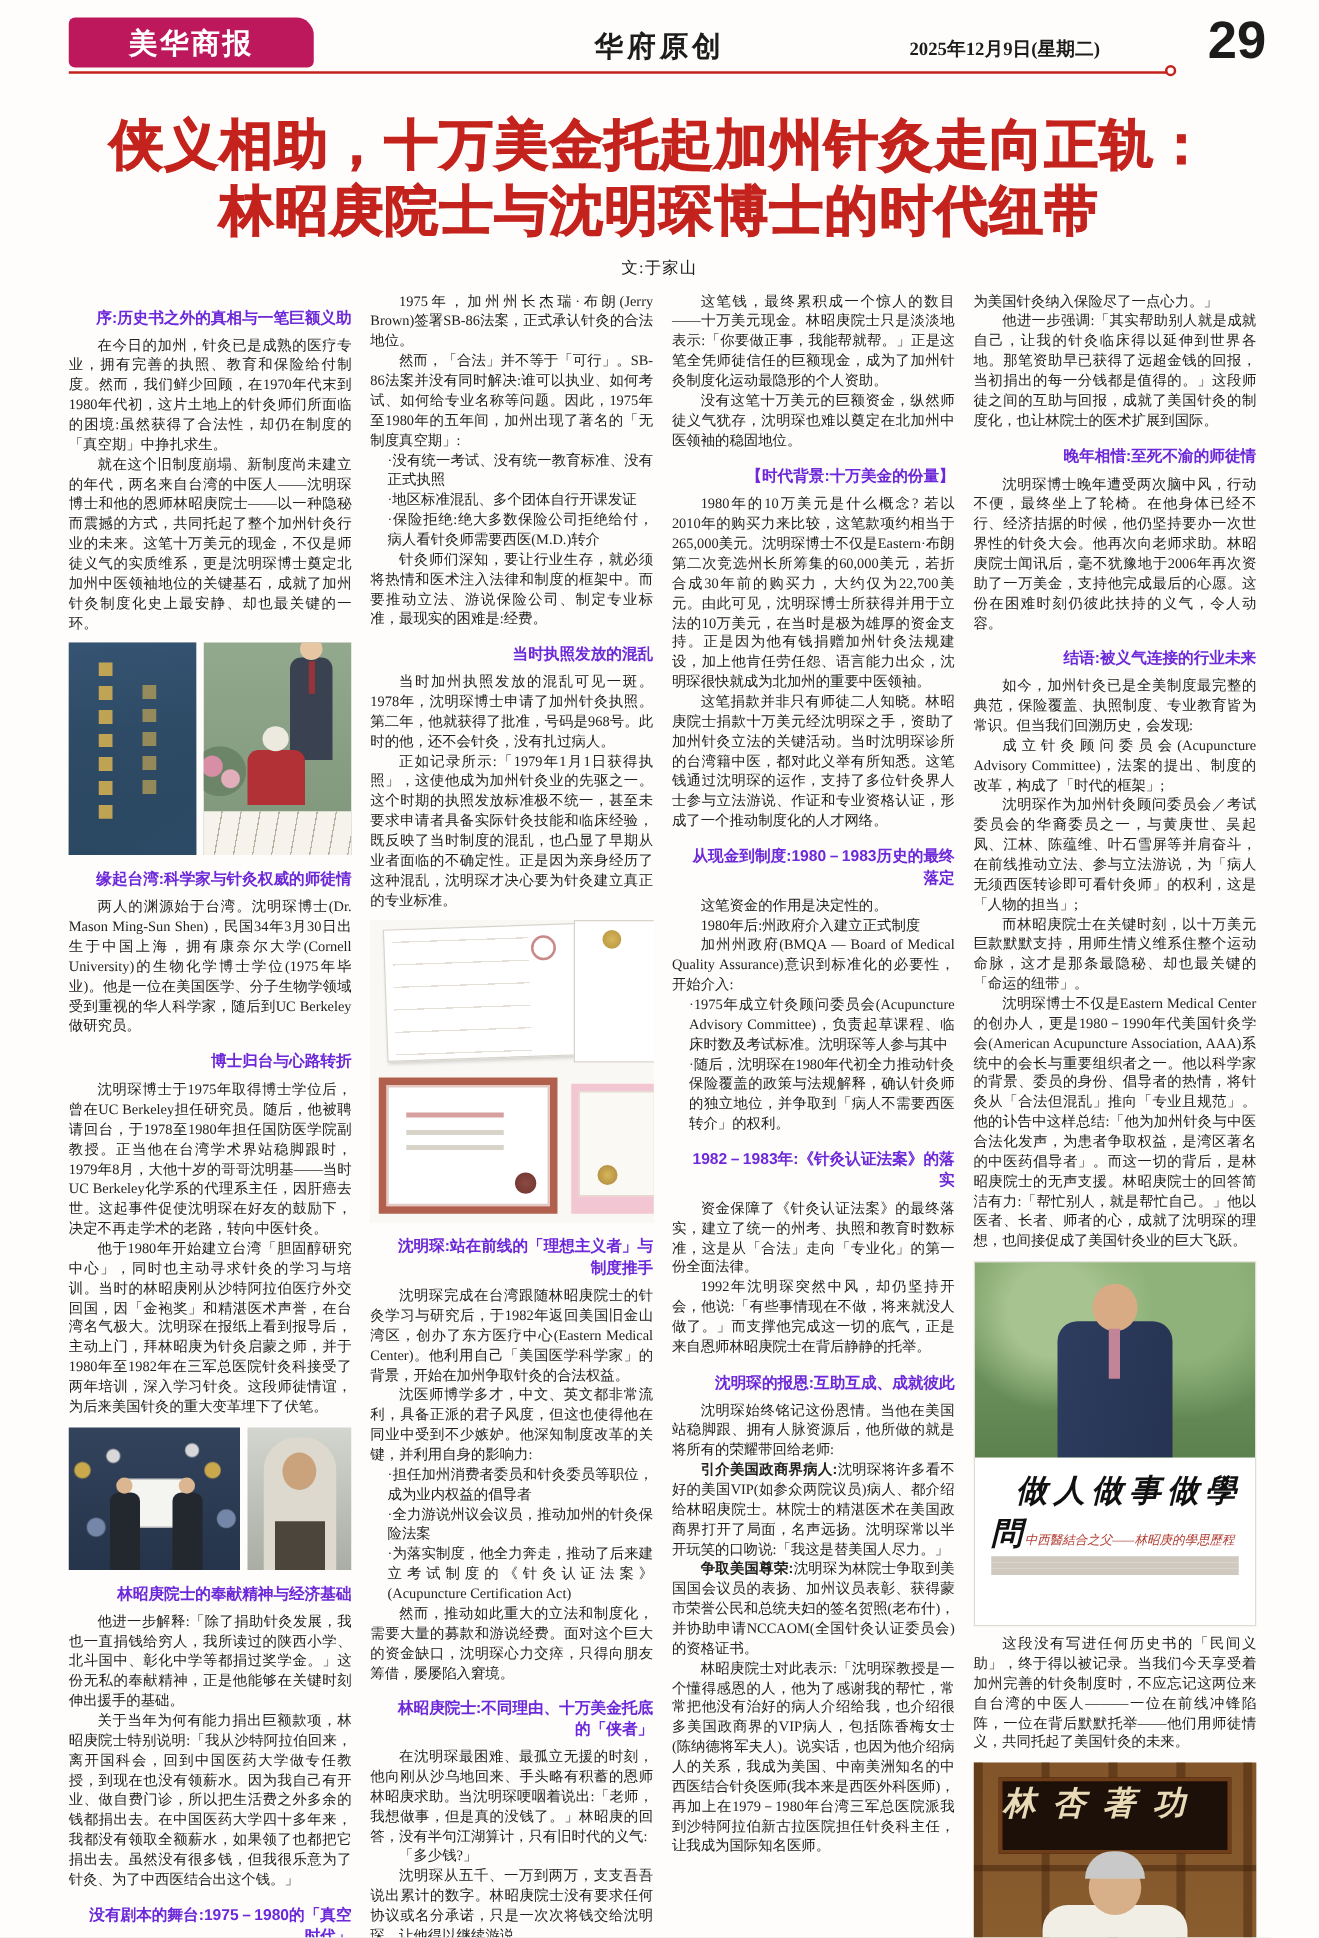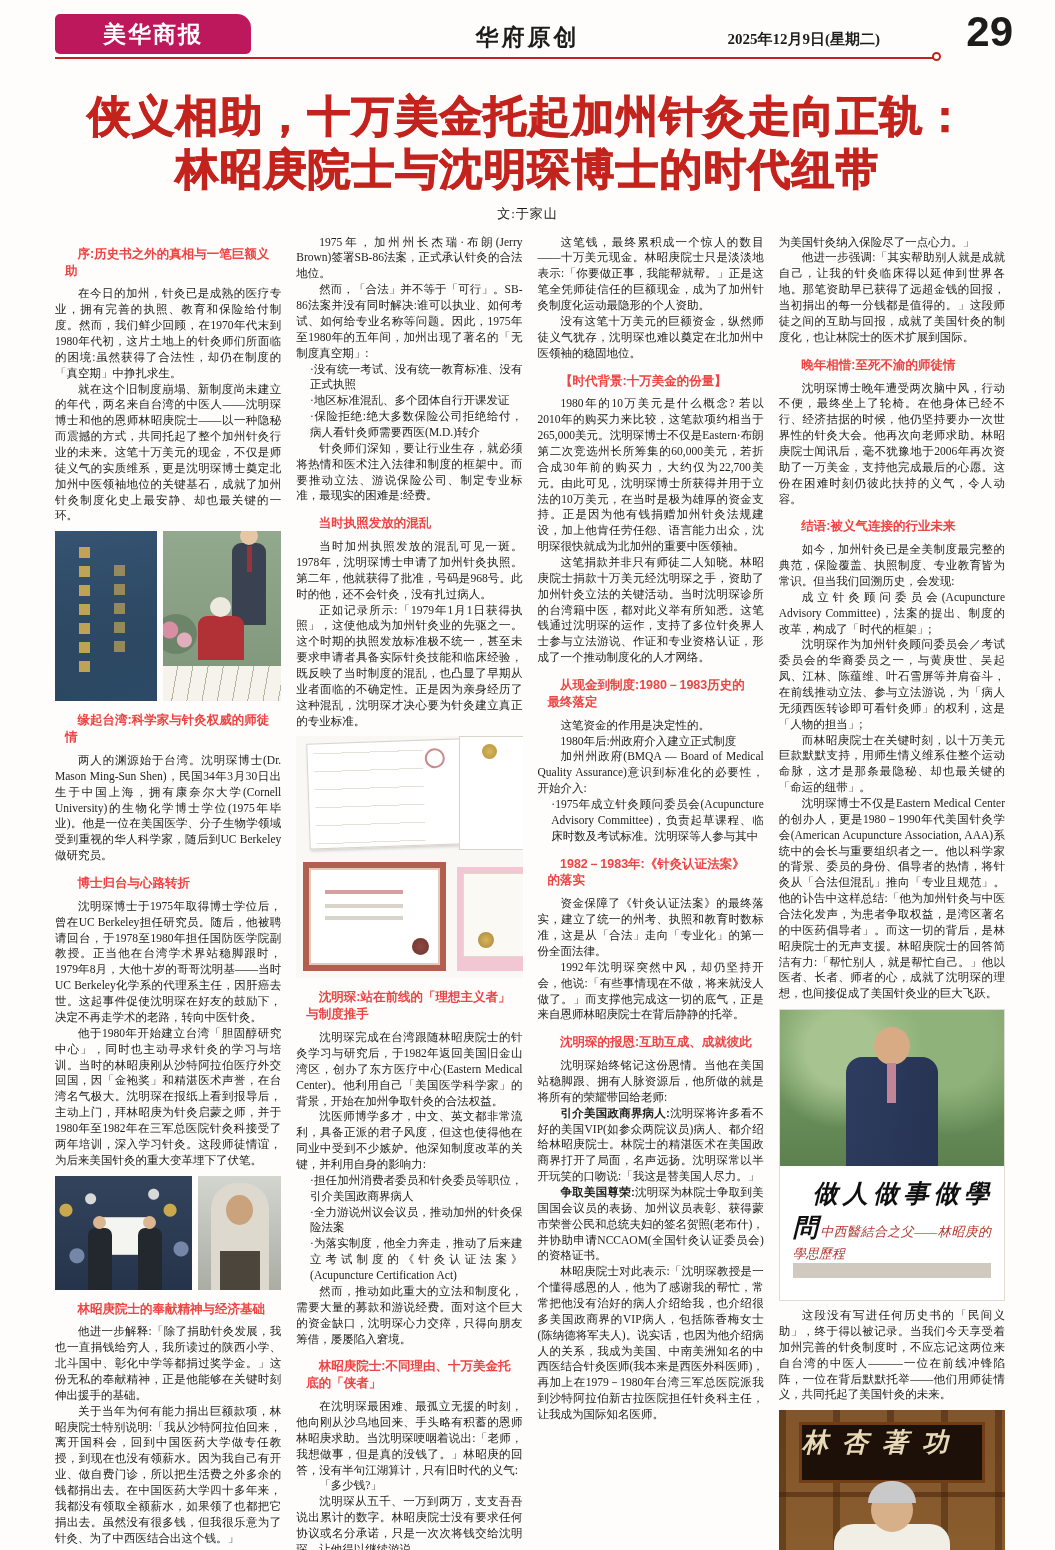--- a/index.html
+++ b/index.html
@@ -34,21 +34,21 @@
   
   .cols { display:flex; gap:15px; padding:12px 50px 0 55px; }
   .col { flex:1; min-width:0; font-size:11.5px; line-height:1.38; text-align:justify; }
   .col p { margin:0; }
   .col p.para, .col p.cont, .col p.bullet { color:#222; }
   .col p.para { text-indent:2em; }
   .col p.cont { text-indent:0; }
   .col p.bullet { padding-left:1.2em; text-indent:0; }
   .col p.heading { font-family:"Liberation Sans","DejaVu Sans",sans-serif;
                    font-weight:bold; font-size:12.5px; line-height:1.35;
-                   margin:11px 10px 7px; color:#ef4444; text-align:left; text-indent:1em; }
+                   margin:11px 0 7px; color:#6d28d9; text-align:right; text-indent:1em; }
   .col p b { font-family:"Liberation Sans","DejaVu Sans",sans-serif;margin-top:10px; }
 
   
   .ph { margin:7px 0; position:relative; }
   .ph i { display:block; }
 
   
   .img-book-bush { height:170px; display:flex; gap:6px; }
   .bb-cover { width:45%; background:linear-gradient(160deg,#41618135,#2c4a66),linear-gradient(#33516f,#22374b); position:relative; }
   .bb-cover::before, .bb-cover::after { content:""; position:absolute; top:9%; width:11px; height:74%;
@@ -109,21 +109,21 @@
   .z-photo { flex:1.35; background:radial-gradient(circle at 28% 25%, #a7c490 0 18%, transparent 40%),
              radial-gradient(circle at 75% 20%, #8fb27a 0 22%, transparent 45%),
              linear-gradient(#7da268,#5c814f); position:relative; overflow:hidden; }
   .z-man { position:absolute; left:50%; bottom:0; transform:translateX(-50%); width:92px; height:70%;
            background:linear-gradient(100deg,#2e3c5f,#263352); border-radius:16px 16px 0 0; }
   .z-man::before { content:""; position:absolute; top:-30px; left:28px; width:36px; height:38px; border-radius:50%; background:#d9ab84; }
   .z-man::after { content:""; position:absolute; top:6px; left:41px; width:9px; height:40px; background:#c28598; }
   .z-band { flex:1; background:#fff; padding:10px 13px 9px; display:flex; flex-direction:column; }
   .z-title { font-family:"Liberation Sans","DejaVu Sans",sans-serif; font-weight:bold;
              font-size:25px; letter-spacing:2px; color:#101010;margin-left:20px; }
-  .z-sub { font-size:13px; color:#b23a30; margin-top:7px; }
+  .z-sub { font-size:10px; color:#b23a30; margin-top:7px; }
   .z-bars { margin-top:auto; display:flex; gap:10px; }
   .z-bars i { height:5px; flex:1; background:#cfc9bf; }
 
   
   .img-linxing { height:228px; background:
       repeating-linear-gradient(90deg, rgba(63,32,9,.45) 0 7px, transparent 7px 54px),
       linear-gradient(#82552a,#8f6232); overflow:hidden; }
   .img-linxing::before { content:""; position:absolute; left:0; right:0; top:36%; height:5px; background:rgba(63,32,9,.5); }
   .lx-plaque { position:absolute; left:9%; right:9%; top:5%; height:27%; background:#1c1008;
                border:3px solid #6f3d18; display:flex; align-items:center; justify-content:center; }
@@ -201,40 +201,41 @@
         <p class="para">正如记录所示:「1979年1月1日获得执照」，这使他成为加州针灸业的先驱之一。这个时期的执照发放标准极不统一，甚至未要求申请者具备实际针灸技能和临床经验，既反映了当时制度的混乱，也凸显了早期从业者面临的不确定性。正是因为亲身经历了这种混乱，沈明琛才决心要为针灸建立真正的专业标准。</p>
         <div class="ph img-certs">
           <i class="c1"></i>
           <i class="c2"></i>
           <i class="c3"></i>
           <i class="c4"></i>
         </div>
         <p class="heading">沈明琛:站在前线的「理想主义者」与制度推手</p>
         <p class="para">沈明琛完成在台湾跟随林昭庚院士的针灸学习与研究后，于1982年返回美国旧金山湾区，创办了东方医疗中心(Eastern Medical Center)。他利用自己「美国医学科学家」的背景，开始在加州争取针灸的合法权益。</p>
         <p class="para">沈医师博学多才，中文、英文都非常流利，具备正派的君子风度，但这也使得他在同业中受到不少嫉妒。他深知制度改革的关键，并利用自身的影响力:</p>
-        <p class="bullet">·担任加州消费者委员和针灸委员等职位，引介美国政商界病人</p>
+        <p class="bullet">·担任加州消费者委员和针灸委员等职位，成为业内权益的倡导者</p>
         <p class="bullet">·全力游说州议会议员，推动加州的针灸保险法案</p>
         <p class="bullet">·为落实制度，他全力奔走，推动了后来建立考试制度的《针灸认证法案》(Acupuncture Certification Act)</p>
         <p class="para">然而，推动如此重大的立法和制度化，需要大量的募款和游说经费。面对这个巨大的资金缺口，沈明琛心力交瘁，只得向朋友筹借，屡屡陷入窘境。</p>
         <p class="heading">林昭庚院士:不同理由、十万美金托底的「侠者」</p>
         <p class="para">在沈明琛最困难、最孤立无援的时刻，他向刚从沙乌地回来、手头略有积蓄的恩师林昭庚求助。当沈明琛哽咽着说出:「老师，我想做事，但是真的没钱了。」林昭庚的回答，没有半句江湖算计，只有旧时代的义气:</p>
         <p class="para">「多少钱?」</p>
         <p class="para">沈明琛从五千、一万到两万，支支吾吾说出累计的数字。林昭庚院士没有要求任何协议或名分承诺，只是一次次将钱交给沈明琛，让他得以继续游说。</p>
       </div>
       <div class="col">
         <p class="para">这笔钱，最终累积成一个惊人的数目——十万美元现金。林昭庚院士只是淡淡地表示:「你要做正事，我能帮就帮。」正是这笔全凭师徒信任的巨额现金，成为了加州针灸制度化运动最隐形的个人资助。</p>
         <p class="para">没有这笔十万美元的巨额资金，纵然师徒义气犹存，沈明琛也难以奠定在北加州中医领袖的稳固地位。</p>
         <p class="heading">【时代背景:十万美金的份量】</p>
         <p class="para">1980年的10万美元是什么概念? 若以2010年的购买力来比较，这笔款项约相当于265,000美元。沈明琛博士不仅是Eastern·布朗第二次竞选州长所筹集的60,000美元，若折合成30年前的购买力，大约仅为22,700美元。由此可见，沈明琛博士所获得并用于立法的10万美元，在当时是极为雄厚的资金支持。正是因为他有钱捐赠加州针灸法规建设，加上他肯任劳任怨、语言能力出众，沈明琛很快就成为北加州的重要中医领袖。</p>
         <p class="para">这笔捐款并非只有师徒二人知晓。林昭庚院士捐款十万美元经沈明琛之手，资助了加州针灸立法的关键活动。当时沈明琛诊所的台湾籍中医，都对此义举有所知悉。这笔钱通过沈明琛的运作，支持了多位针灸界人士参与立法游说、作证和专业资格认证，形成了一个推动制度化的人才网络。</p>
         <p class="heading">从现金到制度:1980－1983历史的最终落定</p>
         <p class="para">这笔资金的作用是决定性的。</p>
         <p class="para">1980年后:州政府介入建立正式制度</p>
         <p class="para">加州州政府(BMQA — Board of Medical Quality Assurance)意识到标准化的必要性，开始介入:</p>
         <p class="bullet">·1975年成立针灸顾问委员会(Acupuncture Advisory Committee)，负责起草课程、临床时数及考试标准。沈明琛等人参与其中</p>
+        <p class="bullet">·随后，沈明琛在1980年代初全力推动针灸保险覆盖的政策与法规解释，确认针灸师的独立地位，并争取到「病人不需要西医转介」的权利。</p>
         <p class="heading">1982－1983年:《针灸认证法案》的落实</p>
         <p class="para">资金保障了《针灸认证法案》的最终落实，建立了统一的州考、执照和教育时数标准，这是从「合法」走向「专业化」的第一份全面法律。</p>
         <p class="para">1992年沈明琛突然中风，却仍坚持开会，他说:「有些事情现在不做，将来就没人做了。」而支撑他完成这一切的底气，正是来自恩师林昭庚院士在背后静静的托举。</p>
         <p class="heading">沈明琛的报恩:互助互成、成就彼此</p>
         <p class="para">沈明琛始终铭记这份恩情。当他在美国站稳脚跟、拥有人脉资源后，他所做的就是将所有的荣耀带回给老师:</p>
         <p class="para"><b>引介美国政商界病人:</b>沈明琛将许多看不好的美国VIP(如参众两院议员)病人、都介绍给林昭庚院士。林院士的精湛医术在美国政商界打开了局面，名声远扬。沈明琛常以半开玩笑的口吻说:「我这是替美国人尽力。」</p>
         <p class="para"><b>争取美国尊荣:</b>沈明琛为林院士争取到美国国会议员的表扬、加州议员表彰、获得蒙市荣誉公民和总统夫妇的签名贺照(老布什)，并协助申请NCCAOM(全国针灸认证委员会)的资格证书。</p>
         <p class="para">林昭庚院士对此表示:「沈明琛教授是一个懂得感恩的人，他为了感谢我的帮忙，常常把他没有治好的病人介绍给我，也介绍很多美国政商界的VIP病人，包括陈香梅女士(陈纳德将军夫人)。说实话，也因为他介绍病人的关系，我成为美国、中南美洲知名的中西医结合针灸医师(我本来是西医外科医师)，再加上在1979－1980年台湾三军总医院派我到沙特阿拉伯新古拉医院担任针灸科主任，让我成为国际知名医师。</p>
       </div>
       <div class="col">

